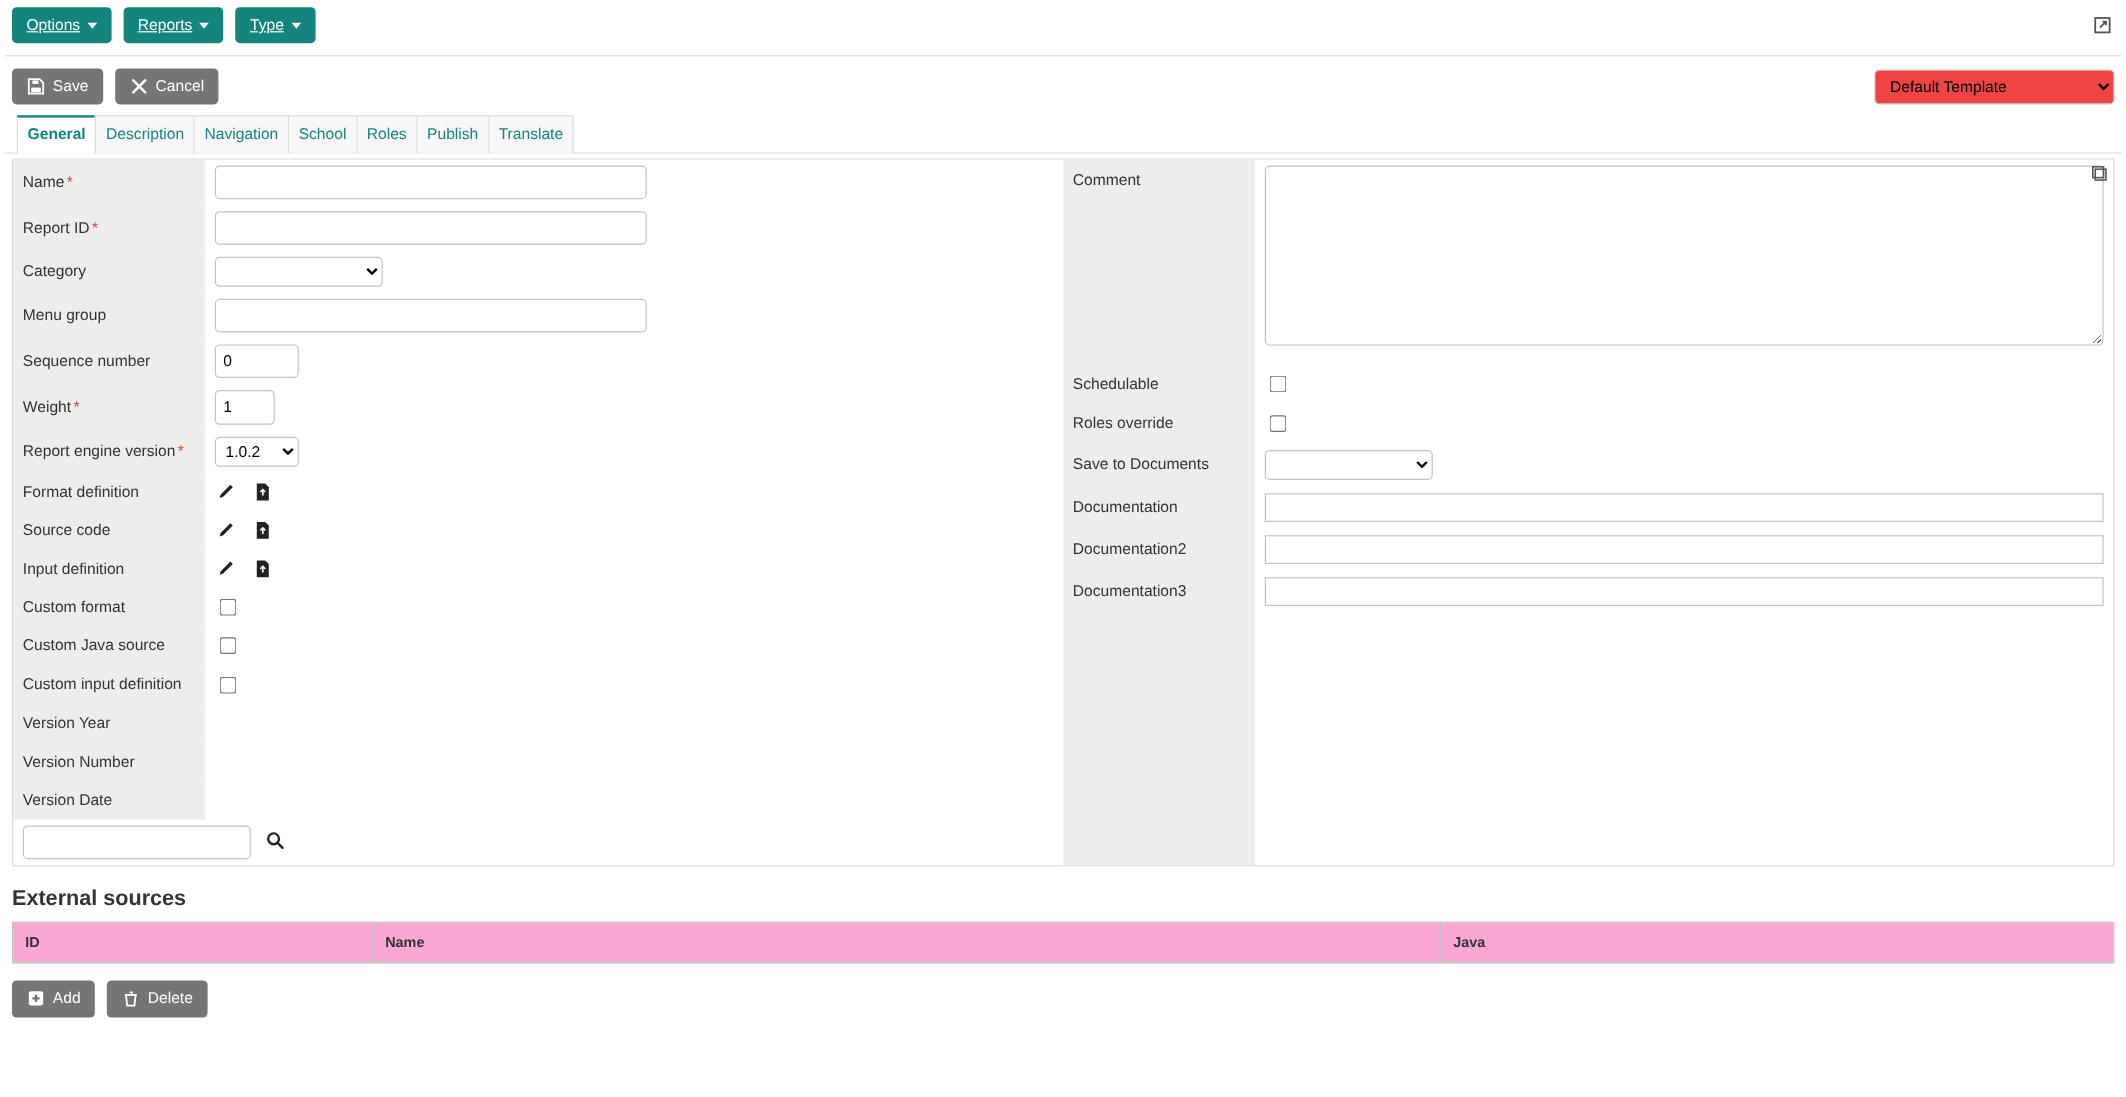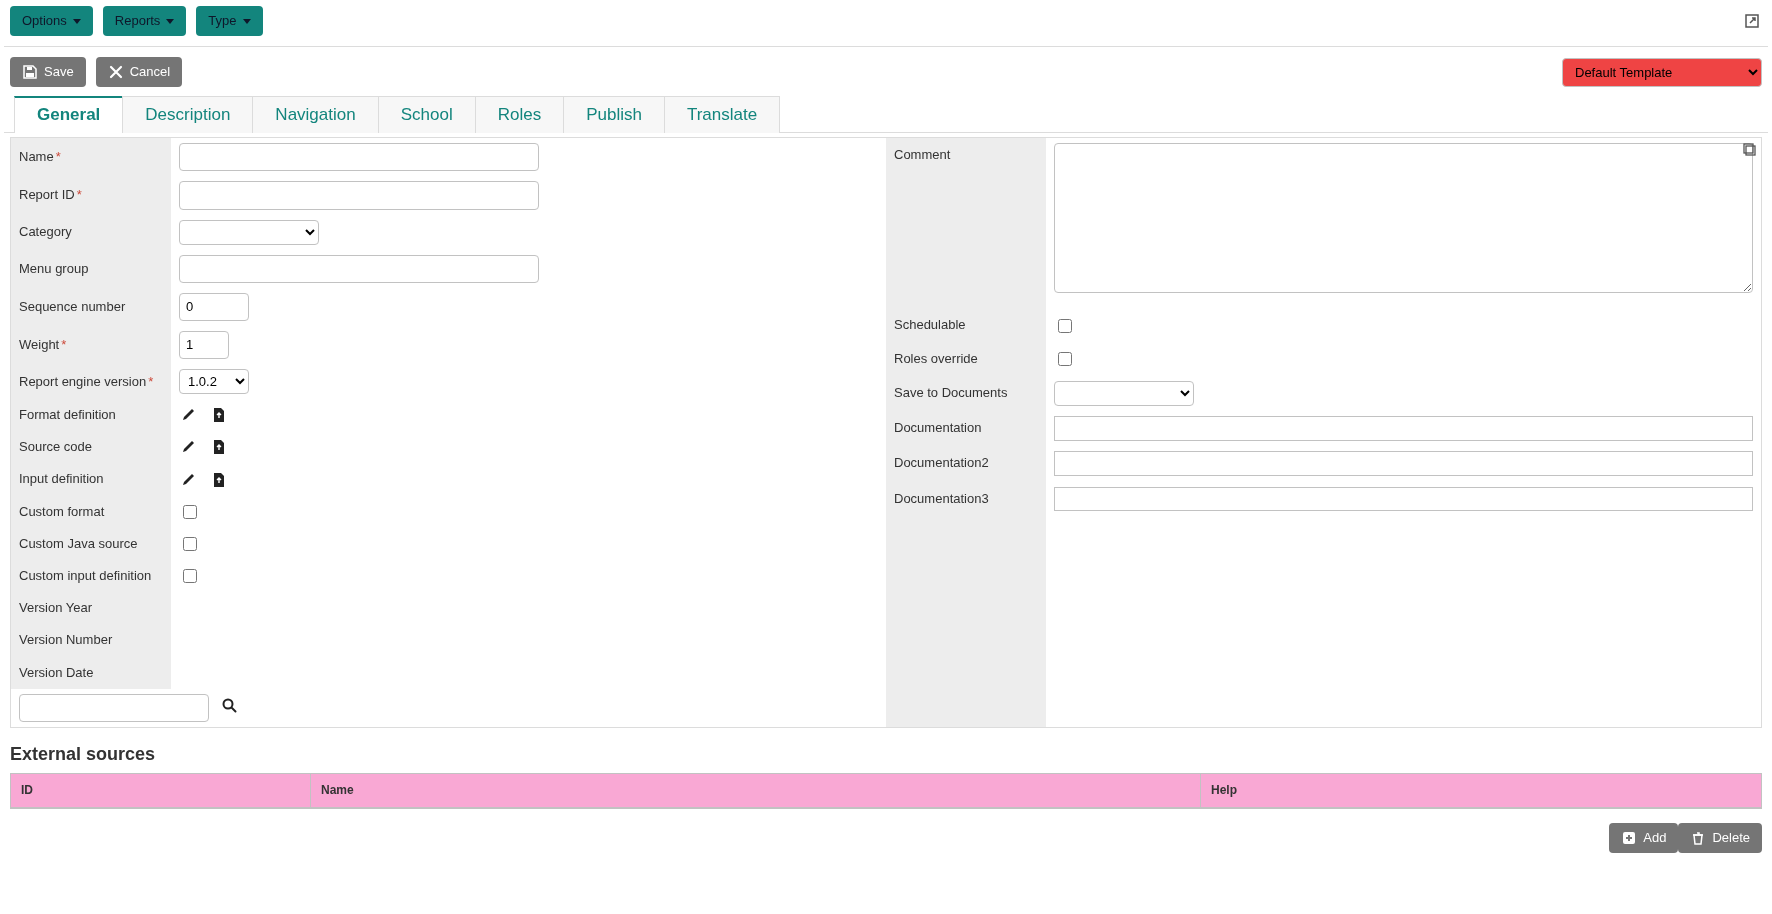--- a/index.html
+++ b/index.html
@@ -17,33 +17,33 @@
   body {
     margin: 0;
     padding: 4px;
     font: 13px/1.4 Arial, Helvetica, sans-serif;
     color: var(--text);
     background: #fff;
   }
   
   .topbar { display: flex; align-items: center; gap: 10px; padding: 2px 6px 10px; border-bottom: 1px solid var(--border); position: relative; }
   .btn { display: inline-flex; align-items: center; gap: 6px; border: none; border-radius: 4px; cursor: pointer; font: inherit; padding: 6px 12px; }
-  .btn-teal { background: var(--teal); color: #0f172a; }
+  .btn-teal { background: var(--teal); color: #ffffff; text-decoration: underline; }
   .btn-gray { background: var(--gray-btn); color: #fff; }
   .caret { width: 0; height: 0; border-left: 4px solid transparent; border-right: 4px solid transparent; border-top: 5px solid currentColor; display: inline-block; }
   .popout { margin-left: auto; color: #555; padding: 2px; cursor: pointer; }
   .popout svg { display: block; }
 
   
   .actionbar { display: flex; align-items: center; gap: 10px; padding: 10px 6px 8px; }
   .template-select { margin-left: auto; font: inherit; padding: 5px 8px; border: 1px solid var(--border-dark); border-radius: 4px; background: #ef4444; min-width: 200px; }
 
   
   .tabs { display: flex; border-bottom: 1px solid var(--border); padding-left: 10px; }
-  .tab { padding: 6px 22px; border: 1px solid var(--border); border-bottom: none; margin-right: -1px; background: #f7f7f7; color: var(--teal); cursor: pointer; position: relative; top: 1px; font-size: 17px; }
+  .tab { padding: 6px 8px; border: 1px solid var(--border); border-bottom: none; margin-right: -1px; background: #f7f7f7; color: var(--teal); cursor: pointer; position: relative; top: 1px; font-size: 13px; }
   .tab.active { background: #fff; color: var(--teal); font-weight: bold; border-top: 2px solid var(--teal); padding-top: 5px; }
 
   
   .form-wrap { border: 1px solid var(--border); margin: 4px 6px 0; display: flex; }
   .col { display: grid; grid-template-columns: 160px 1fr; }
   .col-left { flex: 1 1 50%; }
   .col-right { flex: 1 1 50%; }
   .cell-label { background: var(--panel-gray); padding: 7px 8px; font-size: 13px; display: flex; align-items: center; }
   .cell-field { padding: 5px 8px; display: flex; align-items: center; gap: 10px; }
   .cell-label .req { color: var(--req); margin-left: 2px; }
@@ -64,21 +64,21 @@
   .chk { width: 14px; height: 14px; }
   .search-btn { background:none; border:none; cursor:pointer; padding:2px; color:#222; }
 
   
   .ext-header { font-size: 18px; font-weight: bold; margin: 14px 6px 6px; }
   .ext-table-wrap { margin: 0 6px; border: 1px solid var(--border-dark); }
   .ext-head { display: grid; grid-template-columns: 300px 1fr 560px; background: #f9a8d4; }
   .ext-head > div { padding: 8px 10px; font-size: 12px; font-weight: bold; border-right: 1px solid var(--border-dark); border-bottom: 1px solid var(--border-dark); }
   .ext-head > div:last-child { border-right: none; }
   .ext-body { padding: 10px; text-align: center; font-size: 13px; background:#fff; }
-  .ext-actions { display: flex; justify-content: flex-end; padding: 14px 6px; }
+  .ext-actions { display: flex; gap: 10px; padding: 14px 6px; }
 
   input[type=checkbox] { accent-color: #555; }
 </style>
 </head>
 <body>
 
 <svg width="0" height="0" style="position:absolute">
   <defs>
     <g id="ico-save">
         <path d="M2 2h9l3 3v9H2z" fill="none" stroke="currentColor" stroke-width="1.5"></path>
@@ -380,21 +380,21 @@
     <div class="cell-field"></div>
 
   </div>
 </div>
 
 <div class="ext-header">External sources</div>
 <div class="ext-table-wrap">
   <div class="ext-head">
     <div>ID</div>
     <div>Name</div>
-    <div>Help</div>
+    <div>Java</div>
   </div>
 </div>
 <div class="ext-actions">
   <button class="btn btn-gray">
     <svg width="16" height="16" style="color:var(--gray-btn)">
         <use href="#ico-plus"></use>
       </svg>
     <span>Add</span>
   </button>
   <button class="btn btn-gray">

